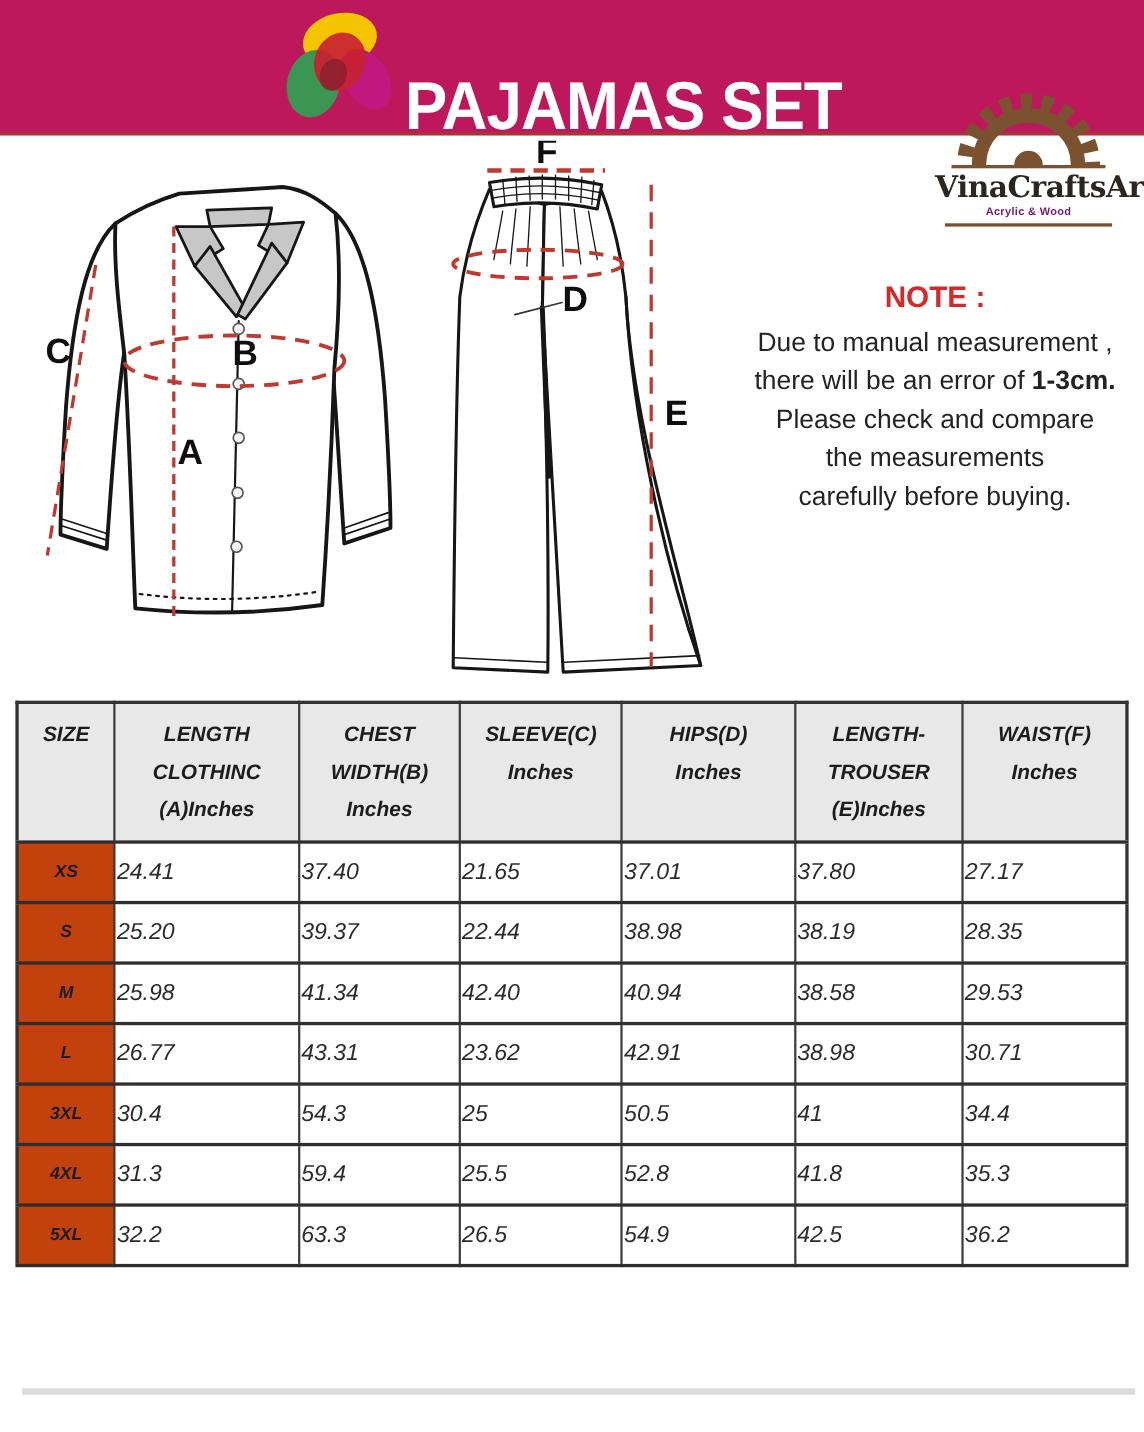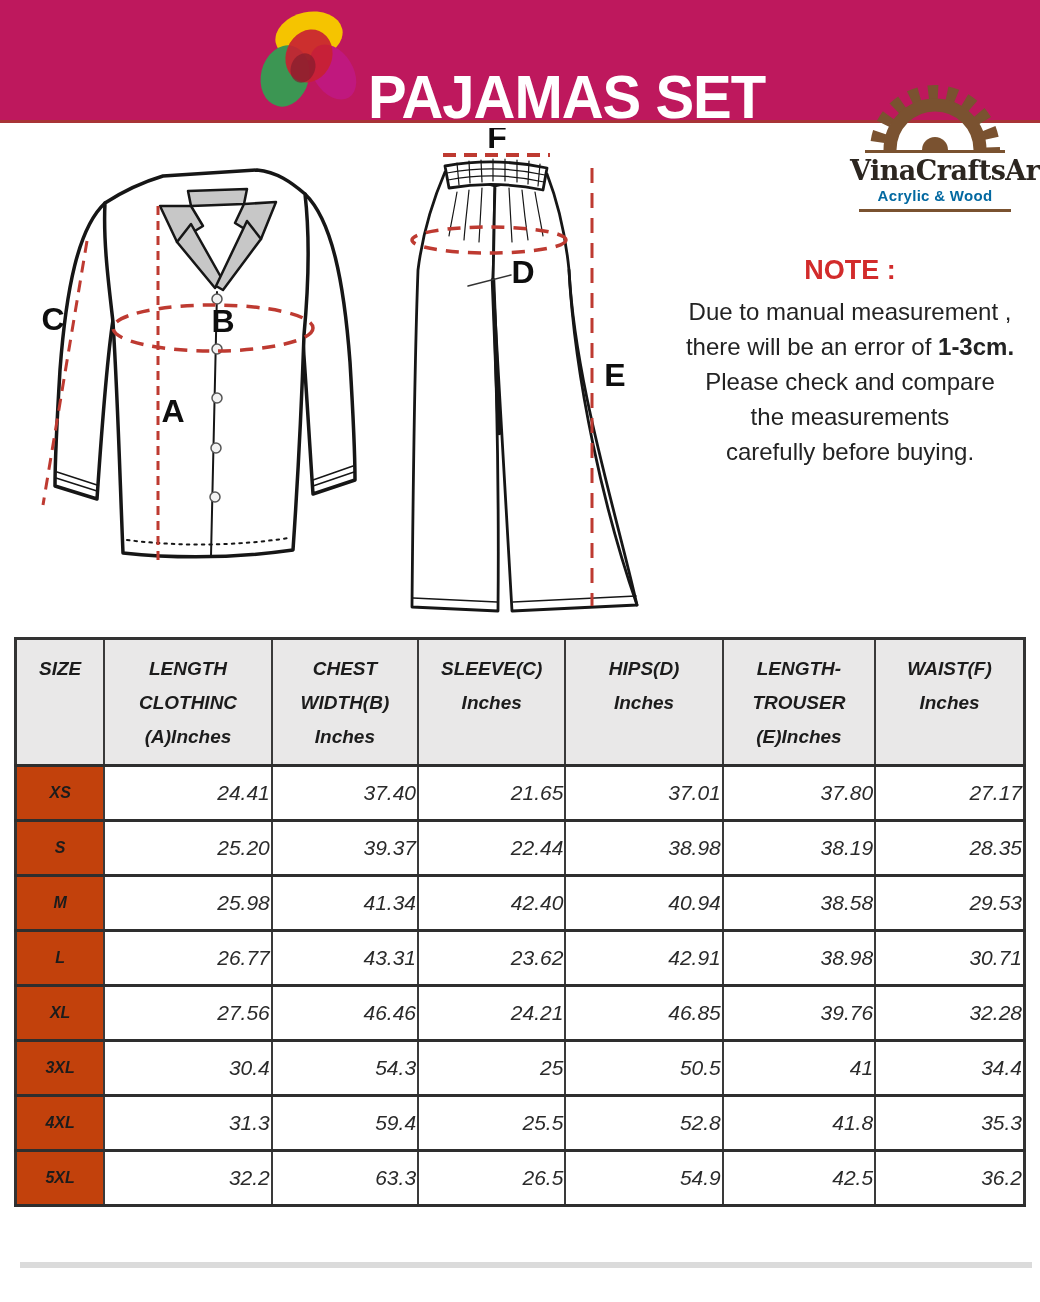--- a/index.html
+++ b/index.html
@@ -13,40 +13,40 @@
           font-size:58px;font-weight:bold;letter-spacing:-1px;
           transform:scaleY(1.06);transform-origin:top left;white-space:nowrap;}
   .pinwheel{position:absolute;left:243px;top:6px;}
 
   
   .brand{position:absolute;left:850px;top:78px;width:170px;text-align:center;}
   .sawblade-wrap{width:140px;height:72px;overflow:hidden;margin:0 auto;}
   .brand-rule{border:none;height:3px;background:#7A5230;margin:0 auto;}
   .brand-name{font-family:"DejaVu Serif", serif;font-weight:bold;font-size:27px;
           color:#2C2620;margin-top:2px;letter-spacing:-0.5px;}
-  .brand-tagline{font-size:15px;font-weight:bold;color:#0369a1;margin:1px 0 5px 0;letter-spacing:0.3px;}
+  .brand-tagline{font-size:10px;font-weight:bold;color:#701a75;margin:1px 0 5px 0;letter-spacing:0.3px;}
 
   
   .note{position:absolute;left:660px;top:255px;width:380px;text-align:center;color:#232323;}
   .note-heading{color:#D22B2B;font-size:27px;font-weight:bold;margin-bottom:8px;}
   .note-line{font-size:24px;line-height:35px;}
 
   
   .shirt-svg{position:absolute;left:25px;top:142px;}
   .trousers-svg{position:absolute;left:385px;top:128px;}
   .mlabel{font-family:"Liberation Sans", sans-serif;font-size:32px;font-weight:bold;fill:#0e0e0e;}
 
   
   .size-table{position:absolute;left:14px;top:637px;width:1012px;border-collapse:collapse;
           font-family:"Liberation Sans", sans-serif;}
   .size-table th,.size-table td{border:2px solid #3a3a3a;}
   .size-table thead th{background:#E9E8E8;font-size:19px;font-weight:bold;color:#1c1c1c;
           vertical-align:top;padding:12px 2px 10px 2px;line-height:34px;}
   .size-table tbody th.size-cell{background:#c2410c;font-size:16px;font-weight:bold;color:#1c1c1c;}
-  .size-table tbody td{background:#ffffff;text-align:right;font-size:21px;color:#2b2b2b;}
+  .size-table tbody td{background:#ffffff;text-align:left;font-size:21px;color:#2b2b2b;}
   .size-table tbody tr{height:55px;border-bottom:3px solid #2e2e2e;border-top:3px solid #2e2e2e;}
   .table-shadow{position:absolute;left:20px;top:1262px;width:1012px;height:6px;background:#DBDBDB;}
 </style>
 </head>
 <body>
 
 <div class="page">
 
   <header class="banner">
     <svg class="pinwheel" width="116" height="108" viewBox="0 0 116 108">
@@ -225,29 +225,20 @@
         <tr>
           <th class="size-cell">L</th>
           <td>26.77</td>
           <td>43.31</td>
           <td>23.62</td>
           <td>42.91</td>
           <td>38.98</td>
           <td>30.71</td>
         </tr>
         <tr>
-          <th class="size-cell">XL</th>
-          <td>27.56</td>
-          <td>46.46</td>
-          <td>24.21</td>
-          <td>46.85</td>
-          <td>39.76</td>
-          <td>32.28</td>
-        </tr>
-        <tr>
           <th class="size-cell">3XL</th>
           <td>30.4</td>
           <td>54.3</td>
           <td>25</td>
           <td>50.5</td>
           <td>41</td>
           <td>34.4</td>
         </tr>
         <tr>
           <th class="size-cell">4XL</th>

